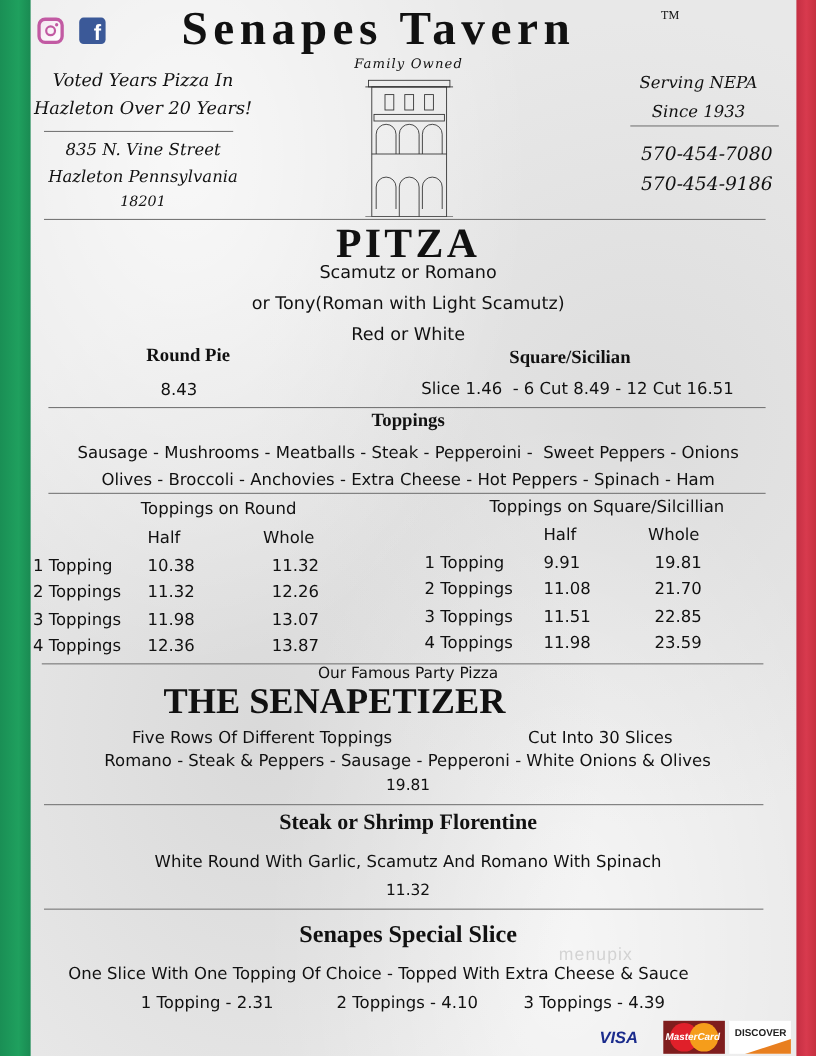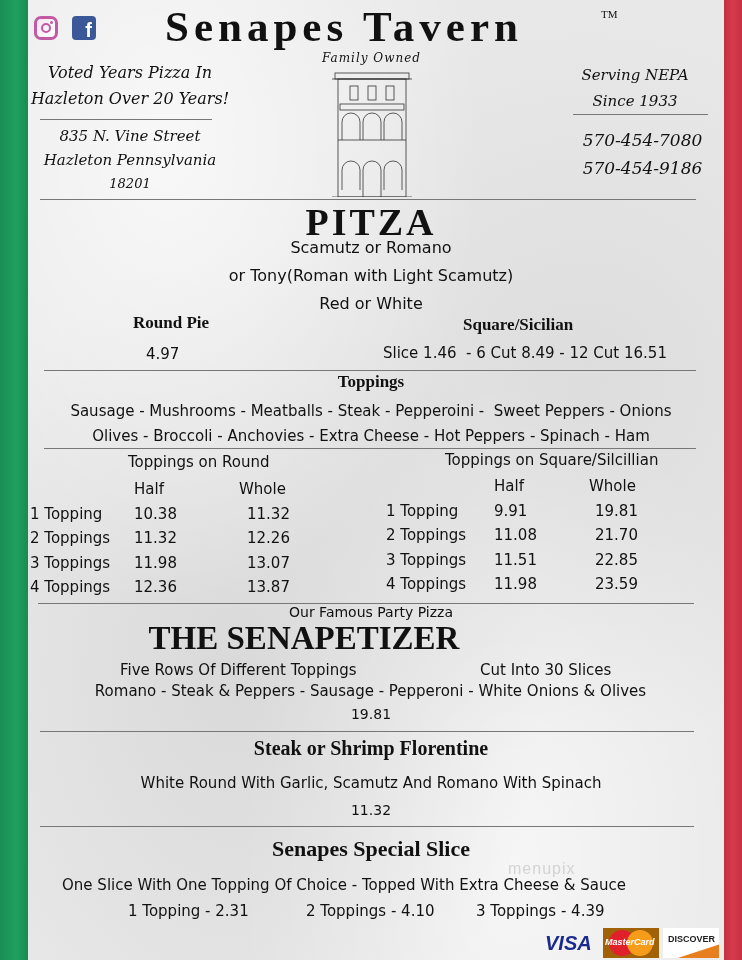--- a/index.html
+++ b/index.html
@@ -60,22 +60,22 @@
   .building { left: 332px; top: 70px; width: 80px; height: 127px; }
 
   
   .pitza-title { left: 0; width: 742px; top: 200px; font-family: "Liberation Serif", serif; font-weight: bold; font-size: 38px; letter-spacing: 3px; }
   .sub { left: 0; width: 742px; font-family: "DejaVu Sans", sans-serif; font-size: 16px; }
   .serif-bold { font-family: "Liberation Serif", serif; font-weight: bold; }
   .txt { font-family: "DejaVu Sans", sans-serif; font-size: 15px; }
   table.prices { border-collapse: collapse; font-family: "DejaVu Sans", sans-serif; font-size: 15px; }
   table.prices td { padding: 0; height: 24.5px; white-space: nowrap; }
   .cards { left: 545px; top: 928px; display: flex; gap: 4px; align-items: center; }
-  .visa { font-family: "Liberation Sans", sans-serif; font-weight: bold; font-style: italic; font-size: 20px; color: #1a2b8c; width: 54px; }
-  .mc { width: 56px; height: 30px; background: #a16207; position: relative; overflow: hidden; }
+  .visa { font-family: "Liberation Sans", sans-serif; font-weight: bold; font-style: italic; font-size: 15px; color: #1a2b8c; width: 54px; }
+  .mc { width: 56px; height: 30px; background: #7f1d1d; position: relative; overflow: hidden; }
   .mc .r { position: absolute; left: 6px; top: 2px; width: 26px; height: 26px; border-radius: 50%; background: #e0202a; }
   .mc .y { position: absolute; left: 24px; top: 2px; width: 26px; height: 26px; border-radius: 50%; background: #f59d1b; }
   .mc span { position: absolute; left: 2px; top: 9px; font-family: "Liberation Sans", sans-serif; font-size: 9px; font-weight: bold; font-style: italic; color: #fff; }
   .disc { width: 56px; height: 30px; background: #fff; position: relative; overflow: hidden; font-family: "Liberation Sans", sans-serif; font-size: 9px; font-weight: bold; color: #222; padding: 6px 0 0 5px; }
   .disc::after { content: ""; position: absolute; right: -10px; bottom: -12px; width: 50px; height: 20px; background: #e87f1f; transform: rotate(-18deg); }
   .watermark { left: 508px; top: 860px; font-family: "Liberation Sans", sans-serif; font-size: 16px; color: rgba(150,150,150,0.35); letter-spacing: 1px; }
 </style>
 </head>
 <body>
 
@@ -131,21 +131,21 @@
 </svg>
 
 <div class="abs hr" style="left:40px; top:199px; width:656px;"></div>
 
 <div class="abs pitza-title center">PITZA</div>
 <div class="abs sub center" style="top:238px;">Scamutz or Romano</div>
 <div class="abs sub center" style="top:266px;">or Tony(Roman with Light Scamutz)</div>
 <div class="abs sub center" style="top:294px;">Red or White</div>
 
 <div class="abs serif-bold" style="left:112px; top:313px; font-size:17px;margin-left:21px;">Round Pie</div>
-<div class="abs txt" style="left:146px; top:345px;">4.97</div>
+<div class="abs txt" style="left:146px; top:345px;">8.43</div>
 <div class="abs serif-bold" style="left:463px; top:315px; font-size:17px;">Square/Sicilian</div>
 <div class="abs txt" style="left:383px; top:344px; white-space:pre;">Slice 1.46  - 6 Cut 8.49 - 12 Cut 16.51</div>
 
 <div class="abs hr" style="left:44px; top:370px; width:652px;"></div>
 
 <div class="abs serif-bold center" style="left:0; width:742px; top:372px; font-size:17px;">Toppings</div>
 <div class="abs txt center" style="left:0; width:742px; top:402px; white-space:pre;">Sausage - Mushrooms - Meatballs - Steak - Pepperoini -  Sweet Peppers - Onions</div>
 <div class="abs txt center" style="left:0; width:742px; top:427px;">Olives - Broccoli - Anchovies - Extra Cheese - Hot Peppers - Spinach - Ham</div>
 <div class="abs hr" style="left:44px; top:448px; width:652px;"></div>
 

